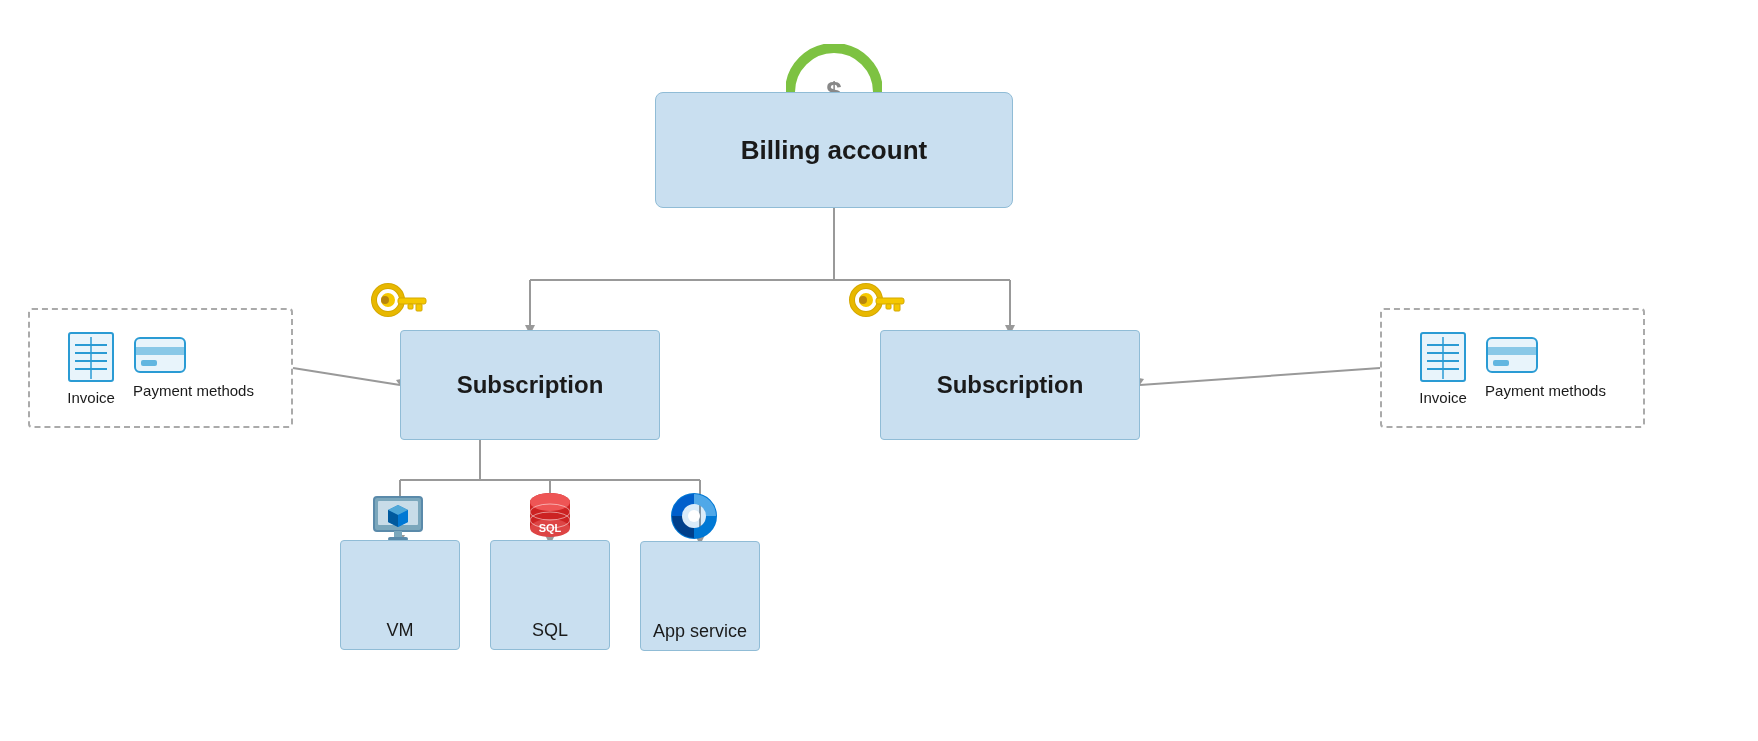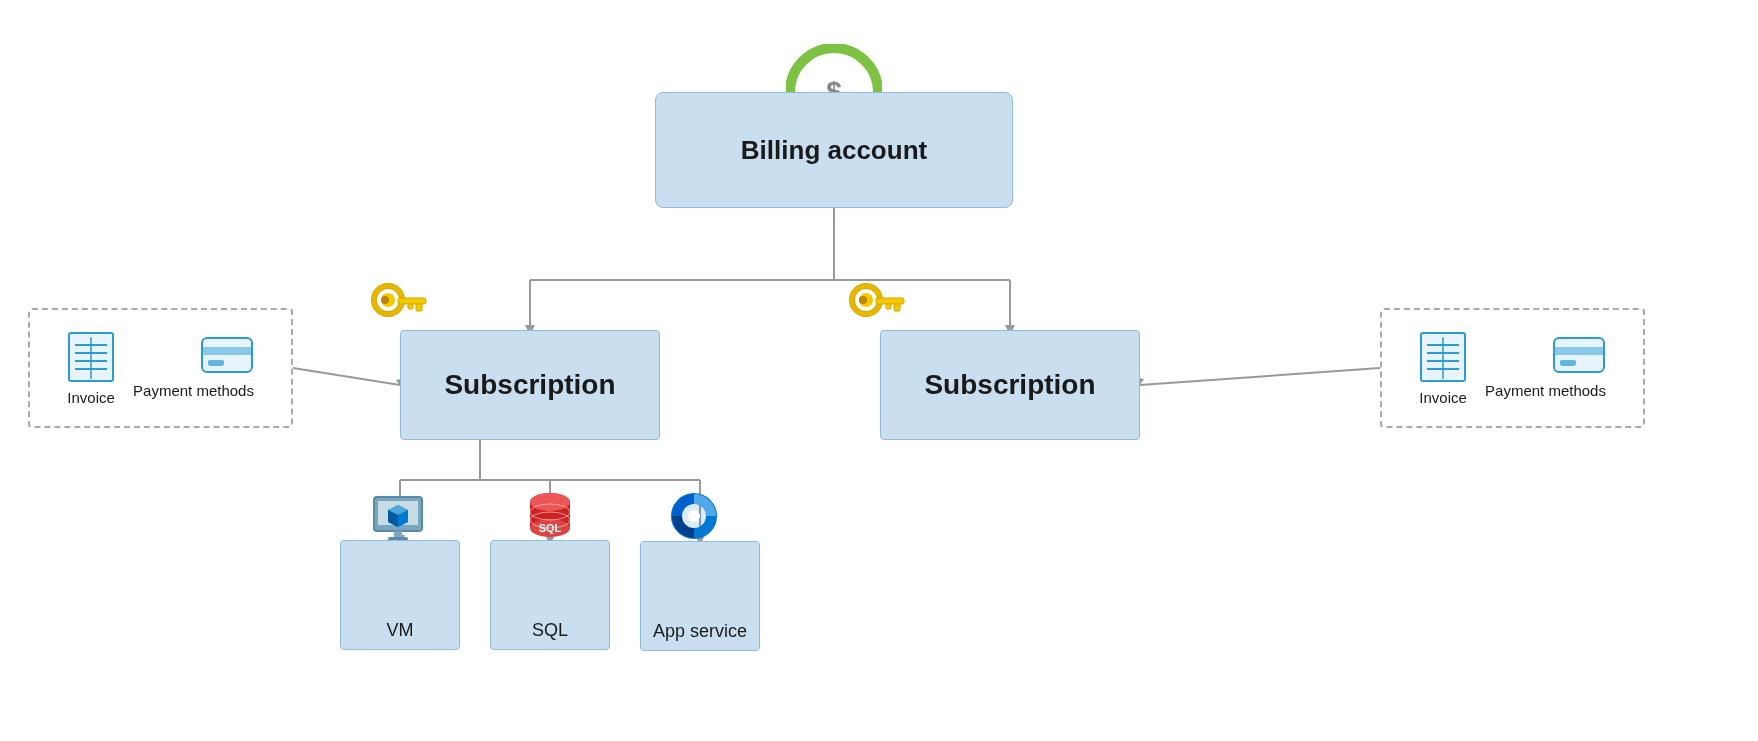--- a/index.html
+++ b/index.html
@@ -62,21 +62,21 @@
       width: 260px;
       height: 110px;
       background: #c9dff0;
       border: 1.5px solid #90bcd6;
       border-radius: 4px;
       display: flex;
       align-items: center;
       justify-content: center;
     }
     .subscription-box-label {
-      font-size: 28px;
+      font-size: 24px;
       font-weight: 600;
       color: #1a1a1a;
       text-align: center;
     }
 
     .sub-left {
       left: 400px;
       top: 330px;
     }
     .sub-right {
@@ -155,21 +155,21 @@
     }
     .invoice-icon-label {
       font-size: 15px;
       color: #1a1a1a;
     }
 
     
     .payment-icon-svg {
       display: flex;
       flex-direction: column;
-      align-items: flex-end;
+      align-items: flex-start;
       gap: 8px;
     }
     .payment-label {
       font-size: 15px;
       color: #1a1a1a;
       text-align: center;
       line-height: 1.2;
     }
   </style>
 </head>

